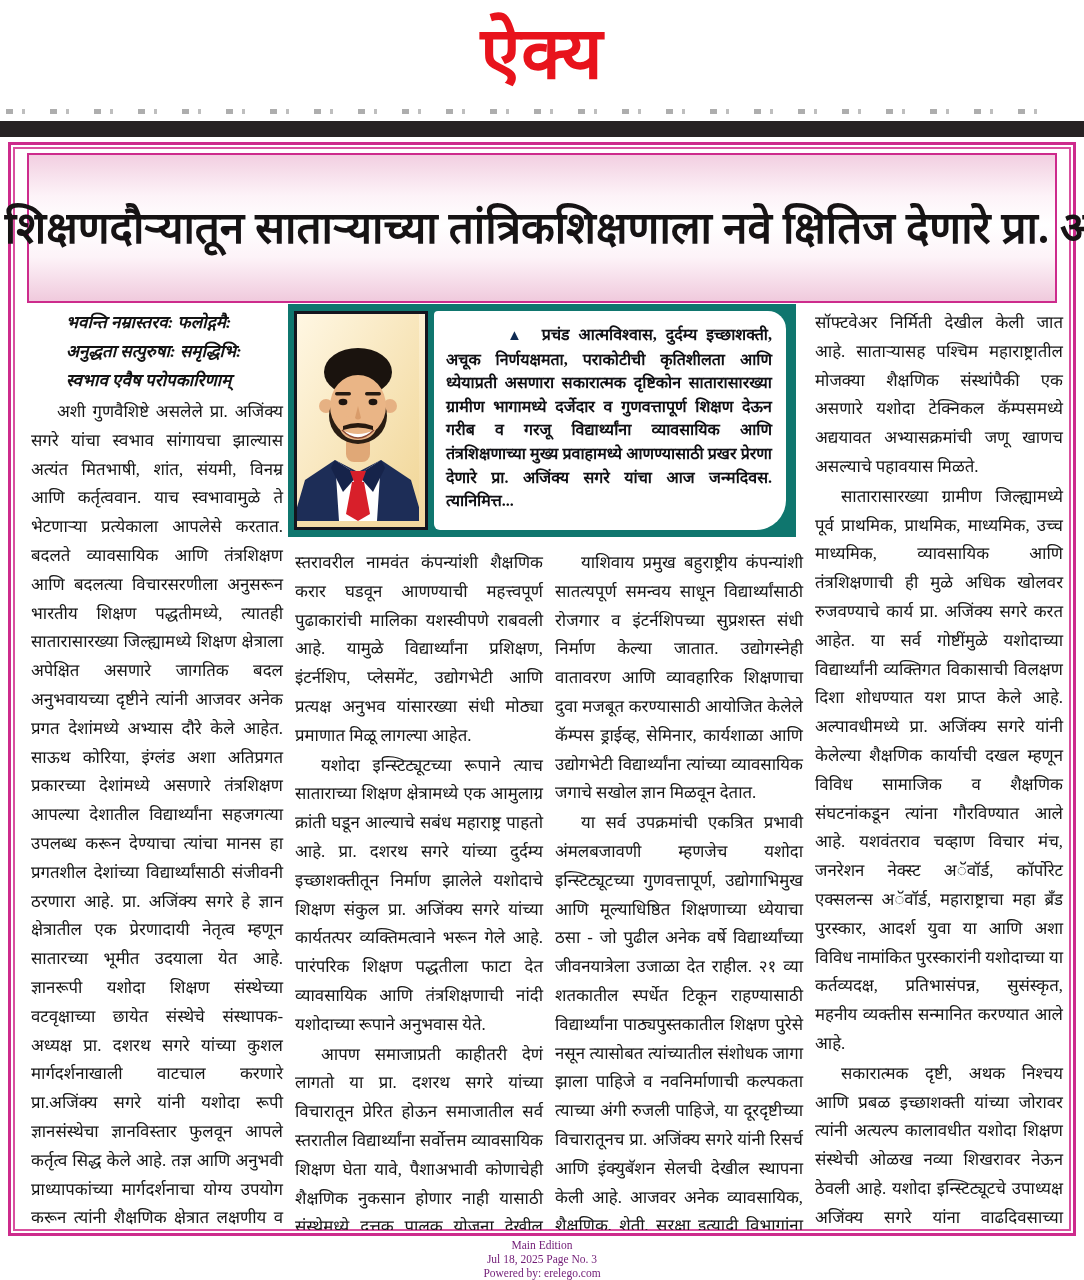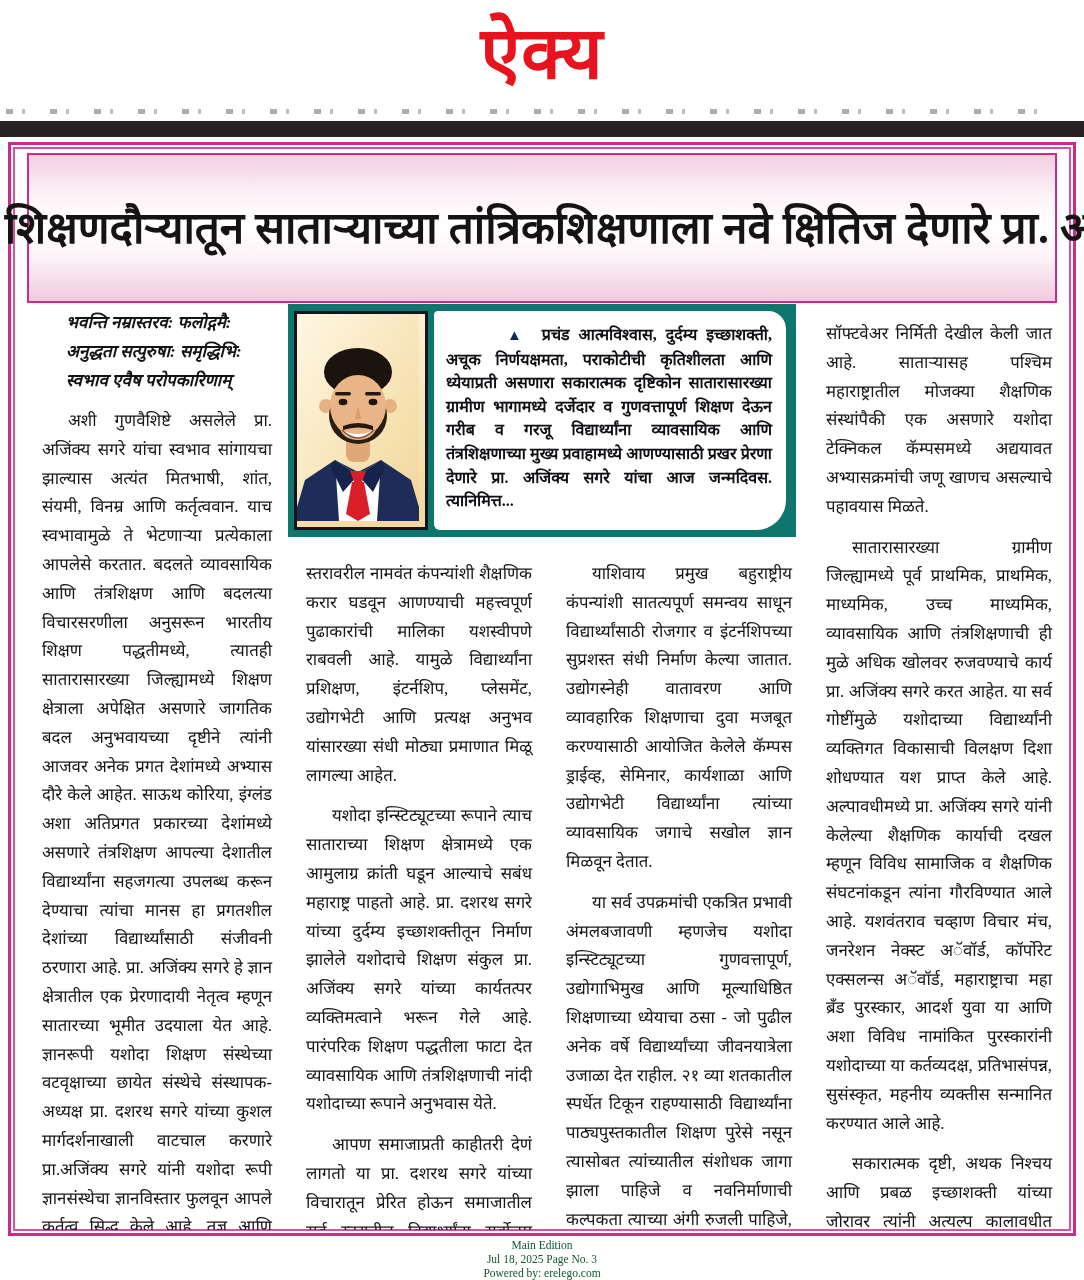--- a/index.html
+++ b/index.html
@@ -24,21 +24,21 @@
 
   
   .headline-box{position:absolute;left:27px;top:153px;width:1026px;height:146px;
                 border:2px solid #cd2b8c;
                 background:linear-gradient(180deg,#f2cfe1 0%,#fdf3f8 28%,#ffffff 48%,#fdf3f8 70%,#f0cadd 100%);
                 display:flex;flex-direction:row;justify-content:center;align-items:center;}
   .headline-line{font-size:44px;line-height:69px;font-weight:bold;color:#161314;white-space:nowrap;}
 
   
   .col{position:absolute;overflow:hidden;text-align:justify;}
-  .col p{margin:12px;font-size:16.8px;line-height:28.8px;text-indent:26px;}
+  .col p{margin:1px;font-size:16.8px;line-height:28.8px;text-indent:26px;}
   .col p.cont{text-indent:0;}
   .col-1{left:30px;top:308px;width:254px;height:922px;}
   .col-2{left:294px;top:548px;width:250px;height:682px;}
   .col-3{left:554px;top:548px;width:250px;height:682px;}
   .col-4{left:814px;top:308px;width:250px;height:922px;}
 
   .shloka{font-weight:bold;font-style:italic;margin-bottom:3px;margin-left:36px;}
   .shloka-line{font-size:17px;line-height:29px;}
 
   
@@ -46,21 +46,21 @@
   .photo-frame{position:absolute;left:6px;top:7px;width:128px;height:213px;border:3px solid #14141e;
                background:linear-gradient(160deg,#fff6e2 0%,#f7e3b4 60%,#f2d79d 100%);overflow:hidden;}
   .caption-panel{position:absolute;left:146px;top:7px;width:352px;height:219px;background:#ffffff;
                  border-radius:4px 18px 30px 6px;box-sizing:border-box;padding:12px 14px 8px 12px;
                  text-align:justify;}
   .caption-panel .cap{font-size:16px;line-height:23.6px;font-weight:bold;color:#101014;}
   .cap-marker{color:#0e2a52;margin-right:6px;font-size:15px;}
   .cap-first-indent{display:inline-block;width:52px;}
 
   
-  .footer{position:absolute;top:1238px;left:0;width:100%;text-align:center;color:#14532d;}
+  .footer{position:absolute;top:1238px;left:0;width:100%;text-align:center;color:#701a75;}
   .footer div{font-size:11.5px;line-height:14px;}
 </style>
 </head>
 <body>
 
 <div class="page">
 
   <div class="masthead">ऐक्य</div>
 
   <div class="fragments"></div>

